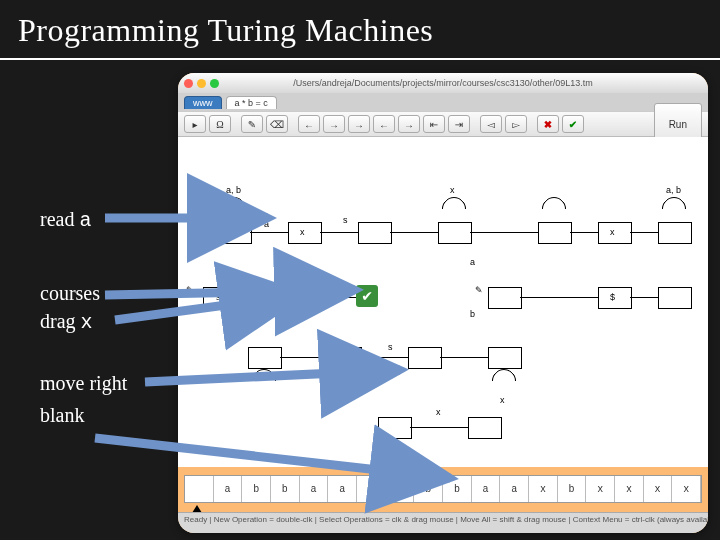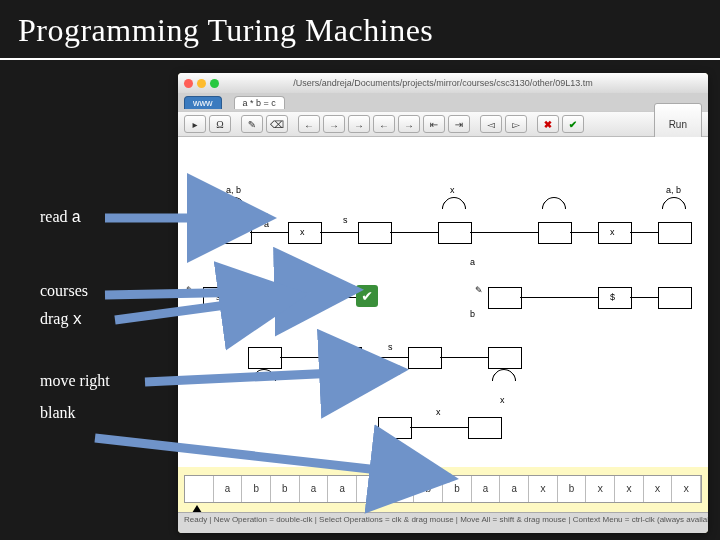--- a/index.html
+++ b/index.html
@@ -1,28 +1,28 @@
 <!DOCTYPE html>
 <html><head>
 <meta charset="utf-8">
 <style>
   html,body{margin:0;padding:0;width:720px;height:540px;background:#1a1a1a;font-family:Georgia,'Times New Roman',serif;overflow:hidden}
   .slide{position:relative;width:720px;height:476px;color:#fff}
   .title{position:absolute;left:18px;top:12px;font-size:32px;font-weight:400;letter-spacing:.5px}
   .rule{position:absolute;left:0;top:58px;width:720px;height:2px;background:#fff}
-  .label{position:absolute;left:40px;font-size:16px;color:#fff}
+  .label{position:absolute;left:40px;font-size:20px;color:#fff}
   .mono{font-family:'Courier New',monospace}
   
-  .app{position:absolute;left:178px;top:73px;width:530px;height:460px;background:#fef9c3;border-radius:4px;box-shadow:0 2px 8px rgba(0,0,0,.4);overflow:hidden}
+  .app{position:absolute;left:178px;top:73px;width:530px;height:460px;background:#fdba74;border-radius:16px;box-shadow:0 2px 8px rgba(0,0,0,.4);overflow:hidden}
   .titlebar{height:20px;background:linear-gradient(#fdfdfd,#d8d8d8);display:flex;align-items:center;padding:0 6px;font:10px Helvetica,Arial;color:#444;position:relative}
   .dots{display:flex;gap:4px}
   .dot{width:9px;height:9px;border-radius:50%}
   .dr{background:#ff5f57}.dy{background:#febc2e}.dg{background:#28c840}
   .path{position:absolute;left:0;right:0;text-align:center;font-size:9px;color:#555}
-  .tabbar{height:18px;background:#d0d0d0;display:flex;align-items:center;padding-left:6px;gap:12px}
+  .tabbar{height:18px;background:#d0d0d0;display:flex;align-items:center;padding-left:6px;gap:4px}
   .tab{background:#fff;border:1px solid #aaa;border-bottom:none;border-radius:4px 4px 0 0;padding:1px 8px;font:9px Helvetica,Arial;color:#333}
   .tab.www{background:#3b7bbf;color:#fff;border-color:#2a5a8f}
   .toolbar{height:24px;background:linear-gradient(#fafafa,#e2e2e2);border-top:1px solid #ccc;border-bottom:1px solid #bbb;display:flex;align-items:center;gap:3px;padding:0 6px}
   .tbtn{width:20px;height:16px;background:linear-gradient(#fff,#e6e6e6);border:1px solid #aaa;border-radius:3px;display:flex;align-items:center;justify-content:center;font-size:10px;color:#333}
   .tsep{width:4px}
   .run{margin-left:auto;padding:12px 14px;width:auto;font:10px Helvetica,Arial}
   .canvas{position:relative;height:330px;background:#fff}
   .state{position:absolute;width:32px;height:20px;border:1px solid #000;background:#fff}
   .statelbl{position:absolute;font:9px Arial;color:#000}
   .loop{position:absolute;width:22px;height:22px;border:1px solid #000;border-radius:50%;border-bottom-color:transparent;border-right-color:transparent;transform:rotate(45deg)}

